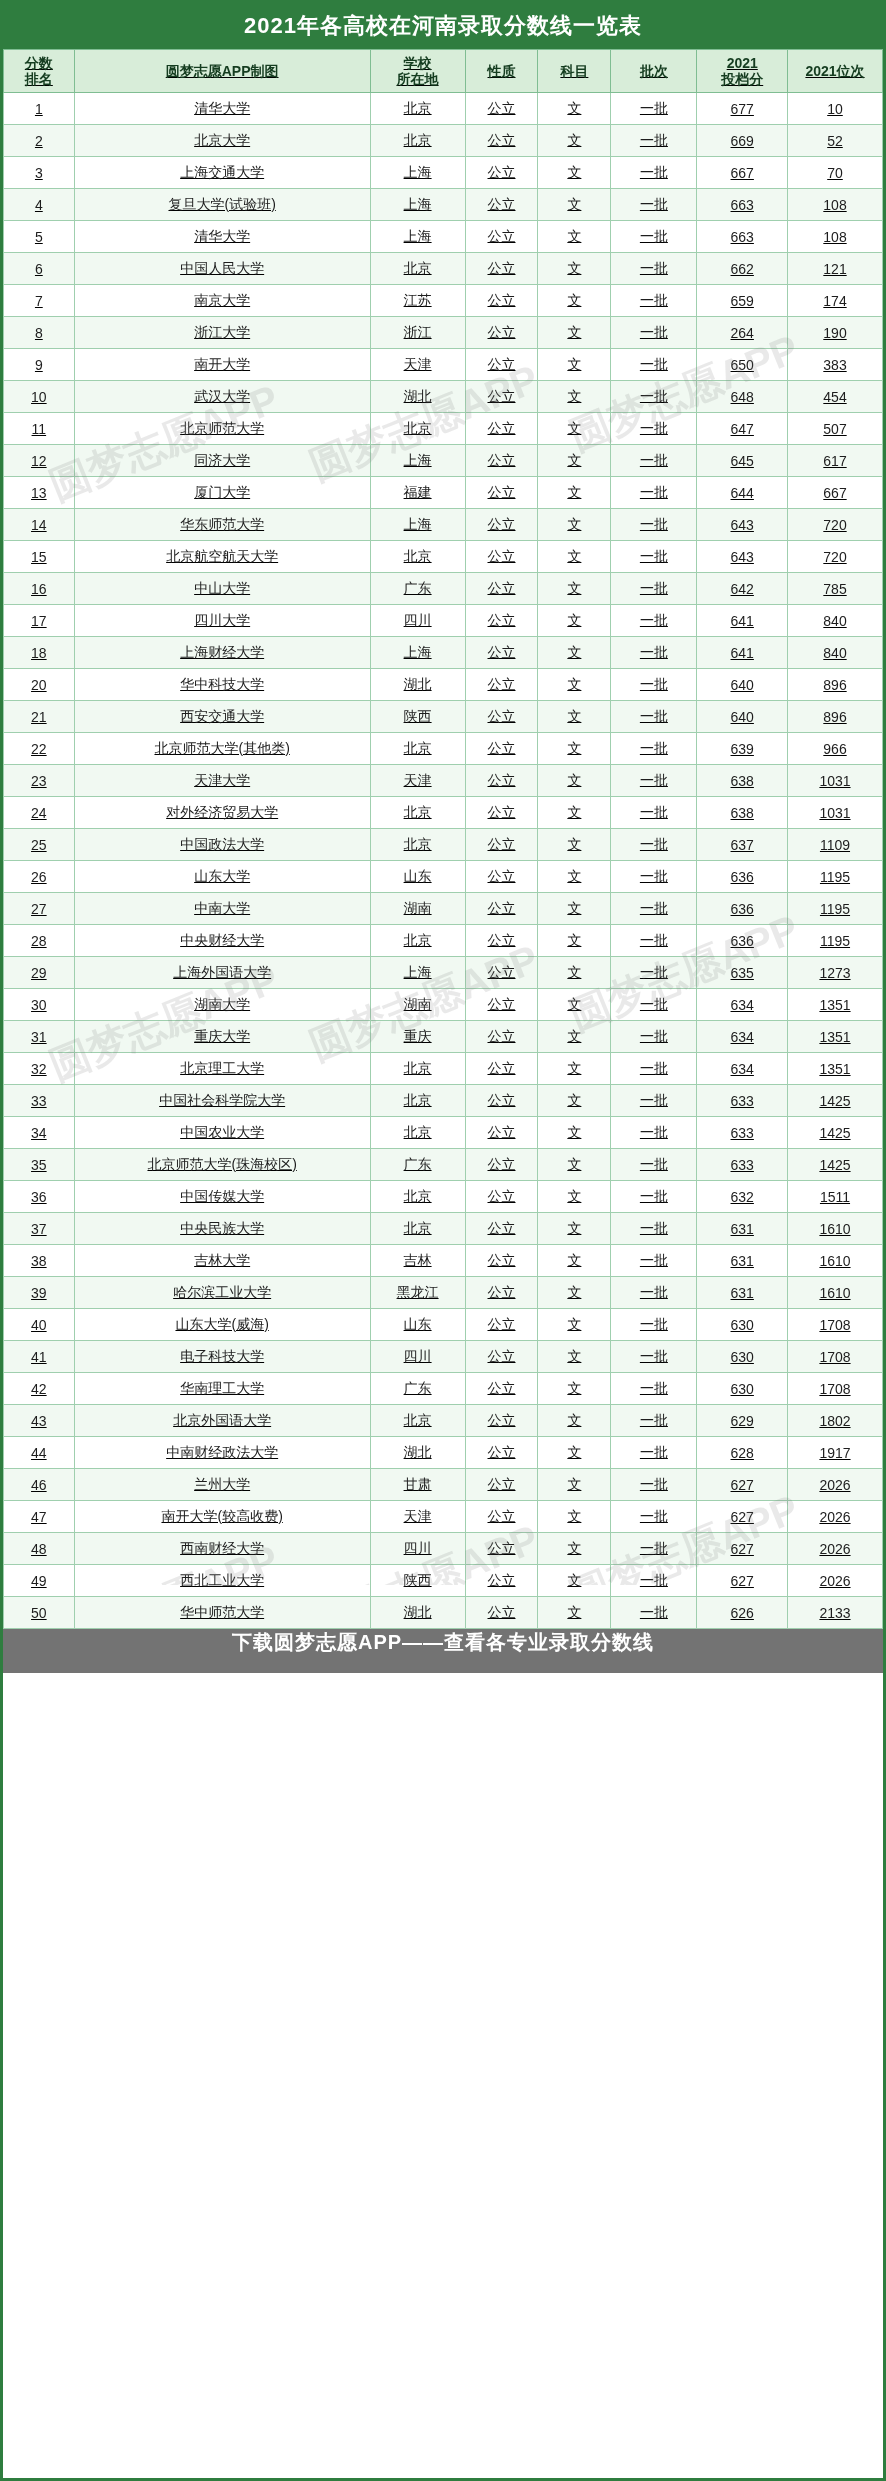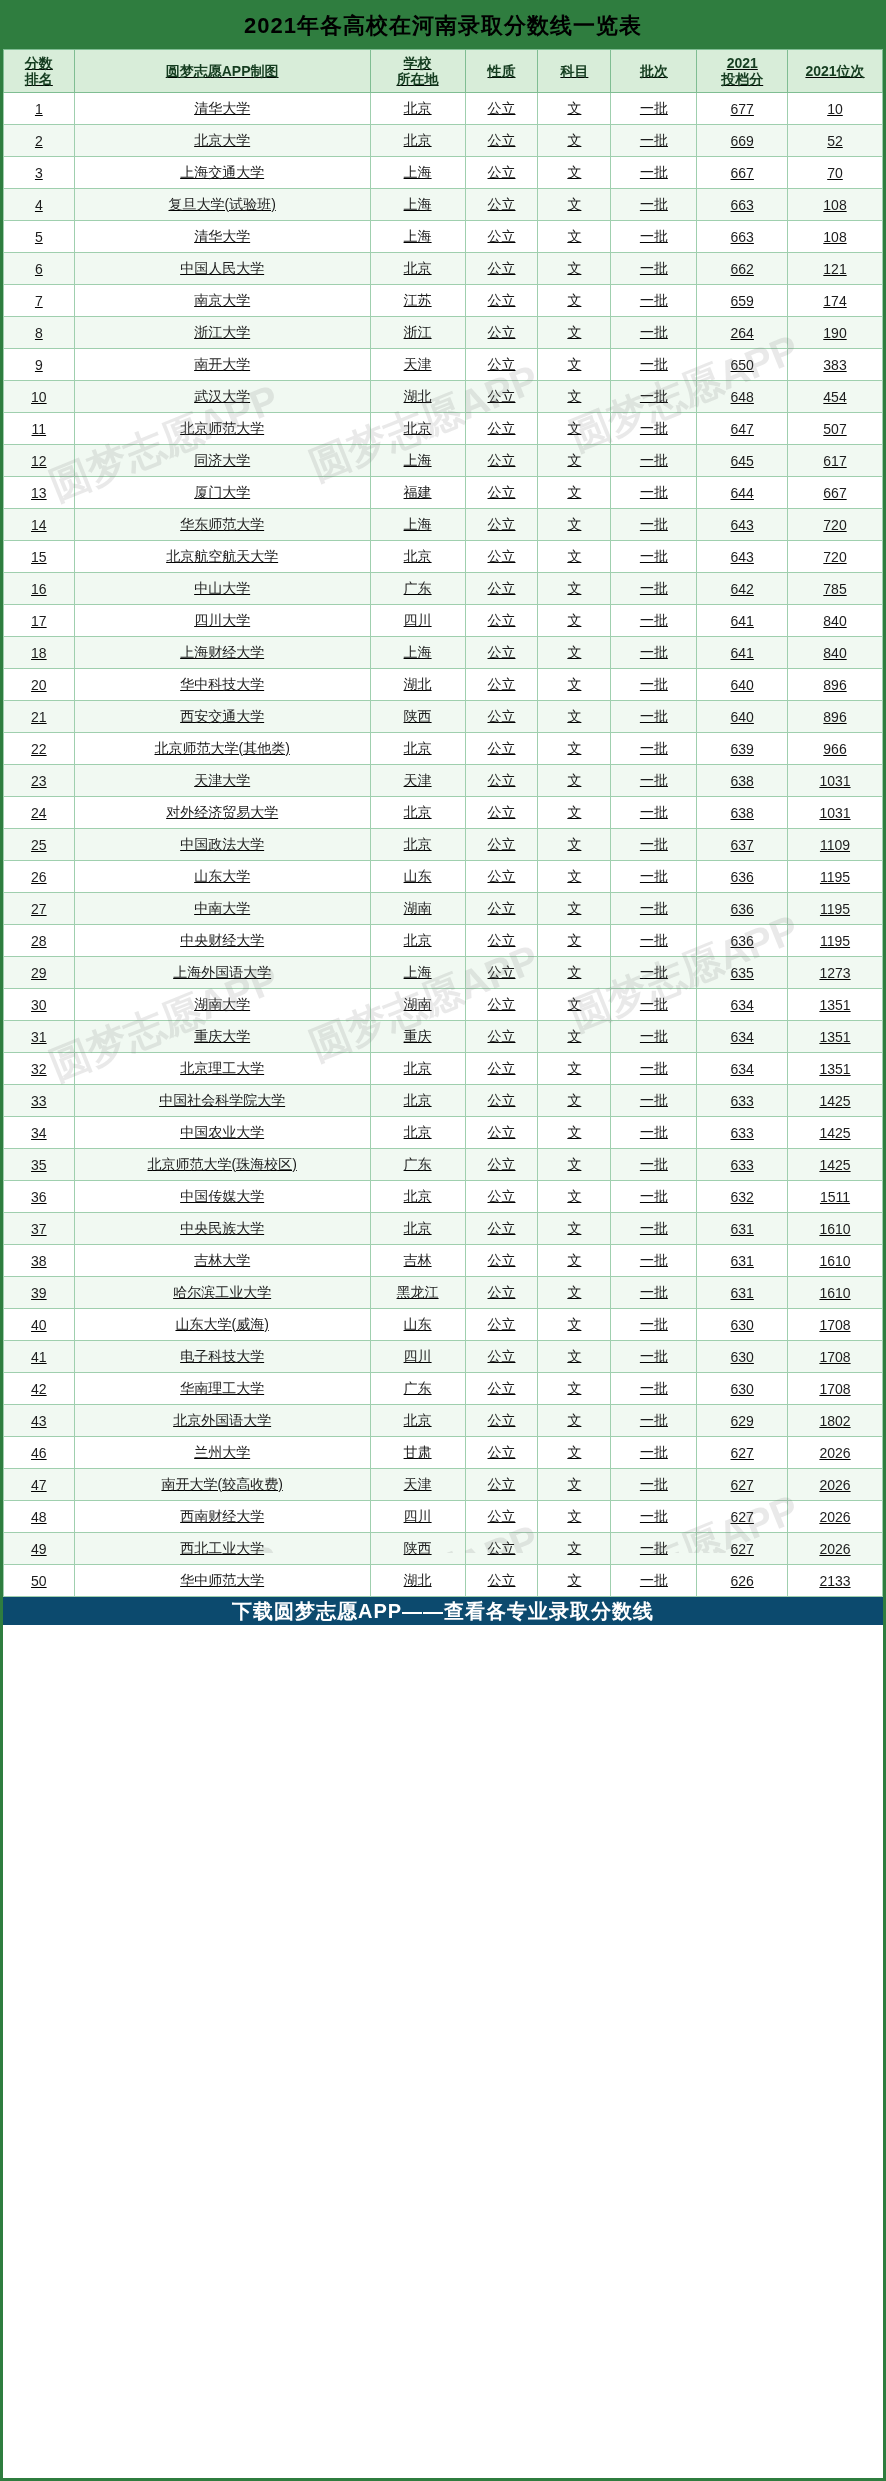--- a/index.html
+++ b/index.html
@@ -16,34 +16,34 @@
     width: 886px;
     min-height: 2481px;
     box-sizing: border-box;
     border: 3px solid #2f7d3f;
     background: #ffffff;
     overflow: hidden;
   }
   .title-bar {
     height: 46px;
     background: #2f7d3f;
-    color: #000000;
+    color: #ffffff;
     display: flex;
     align-items: center;
     justify-content: center;
     font-size: 22px;
     font-weight: bold;
     letter-spacing: 1px;
   }
   .footer-bar {
-    height: 28px;
-    background: #0c4a6e;
+    height: 44px;
+    background: #737373;
     color: #ffffff;
     display: flex;
-    align-items: flex-end;
+    align-items: flex-start;
     justify-content: center;
     font-size: 20px;
     font-weight: bold;
     letter-spacing: 1px;
   }
   table.grid {
     border-collapse: collapse;
     width: 100%;
     table-layout: fixed;
     position: relative;
@@ -550,20 +550,30 @@
             <td class="c-rank">43</td>
             <td class="c-name">北京外国语大学</td>
             <td class="c-loc">北京</td>
             <td class="c-type">公立</td>
             <td class="c-subj">文</td>
             <td class="c-batch">一批</td>
             <td class="c-score">629</td>
             <td class="c-pos">1802</td>
           </tr>
           <tr>
+            <td class="c-rank">44</td>
+            <td class="c-name">中南财经政法大学</td>
+            <td class="c-loc">湖北</td>
+            <td class="c-type">公立</td>
+            <td class="c-subj">文</td>
+            <td class="c-batch">一批</td>
+            <td class="c-score">628</td>
+            <td class="c-pos">1917</td>
+          </tr>
+          <tr>
             <td class="c-rank">46</td>
             <td class="c-name">兰州大学</td>
             <td class="c-loc">甘肃</td>
             <td class="c-type">公立</td>
             <td class="c-subj">文</td>
             <td class="c-batch">一批</td>
             <td class="c-score">627</td>
             <td class="c-pos">2026</td>
           </tr>
           <tr>

